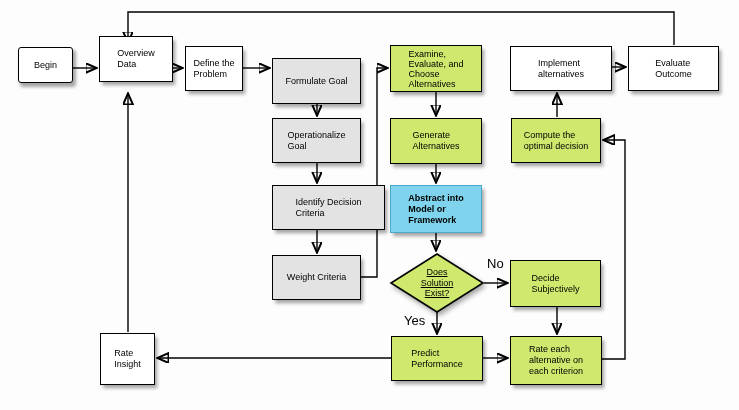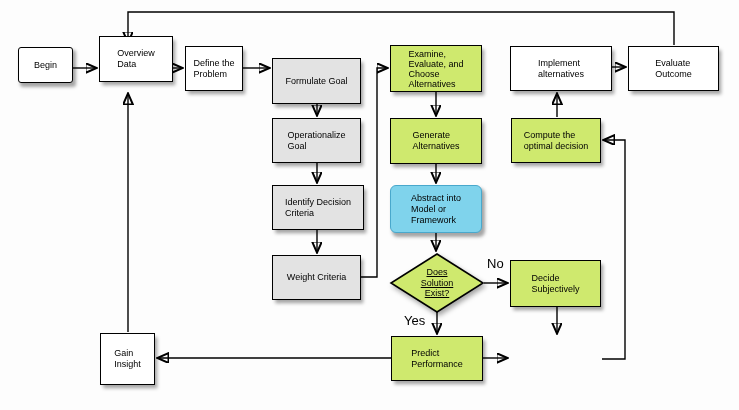--- a/index.html
+++ b/index.html
@@ -34,21 +34,22 @@
     font-size: 9px;
     line-height: 11px;
     box-shadow: 2.5px 3.5px 3.5px rgba(0,0,0,0.35);
   }
   .node .label { white-space: pre-line; }
   .node.gray  { background: var(--gray); }
   .node.green { background: var(--green); }
   .node.blue  {
     background: var(--blue);
     border-color: var(--blue_border);
-    border-radius: 6px;
+    border-radius: 0;
+    font-weight: bold;
   }
   .node.terminator { border-radius: 3px; }
   .node.tight { line-height: 10px; }
   .diamond-wrap {
     position: absolute;
     left: 387px; top: 251px;
     width: 100px; height: 64px;
   }
   .diamond-wrap svg {
     position: absolute; left: 0; top: 0;
@@ -149,21 +150,21 @@
   <div class="node green" style="left:390px;top:118px;width:92px;height:46px">
     <span class="label">Generate
 Alternatives</span>
   </div>
 
   <div class="node green" style="left:511px;top:118px;width:90px;height:45px">
     <span class="label">Compute the
 optimal decision</span>
   </div>
 
-  <div class="node gray" style="left:272px;top:185px;width:92px;height:45px">
+  <div class="node gray" style="left:272px;top:185px;width:113px;height:45px">
     <span class="label">Identify Decision
 Criteria</span>
   </div>
 
   <div class="node blue" style="left:390px;top:185px;width:92px;height:48px">
     <span class="label">Abstract into
 Model or
 Framework</span>
   </div>
 
@@ -179,26 +180,31 @@
 Solution
 Exist?</span>
   </div>
 
   <div class="node green" style="left:510px;top:260px;width:91px;height:47px">
     <span class="label">Decide
 Subjectively</span>
   </div>
 
   <div class="node" style="left:100px;top:333px;width:55px;height:52px">
-    <span class="label">Gain
+    <span class="label">Rate
 Insight</span>
   </div>
 
   <div class="node green" style="left:391px;top:336px;width:92px;height:45px">
     <span class="label">Predict
 Performance</span>
   </div>
 
+  <div class="node green" style="left:510px;top:336px;width:92px;height:49px">
+    <span class="label">Rate each
+alternative on
+each criterion</span>
+  </div>
 
   <div class="edge-label" style="left:487px;top:256px">No</div>
   <div class="edge-label" style="left:404px;top:313px">Yes</div>
 
 </div>
 
 </body></html>

